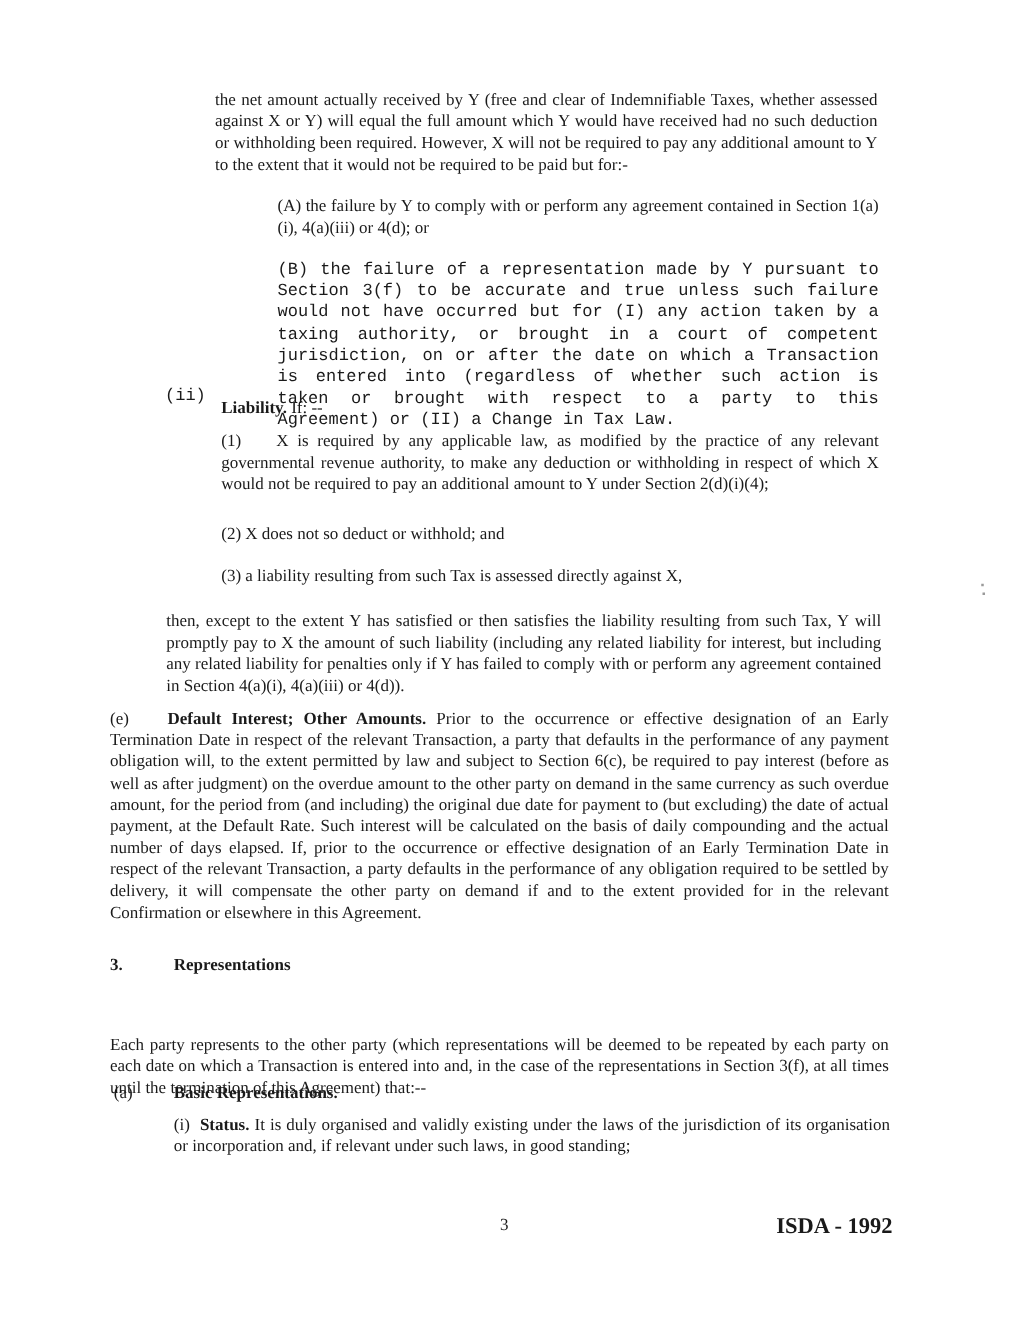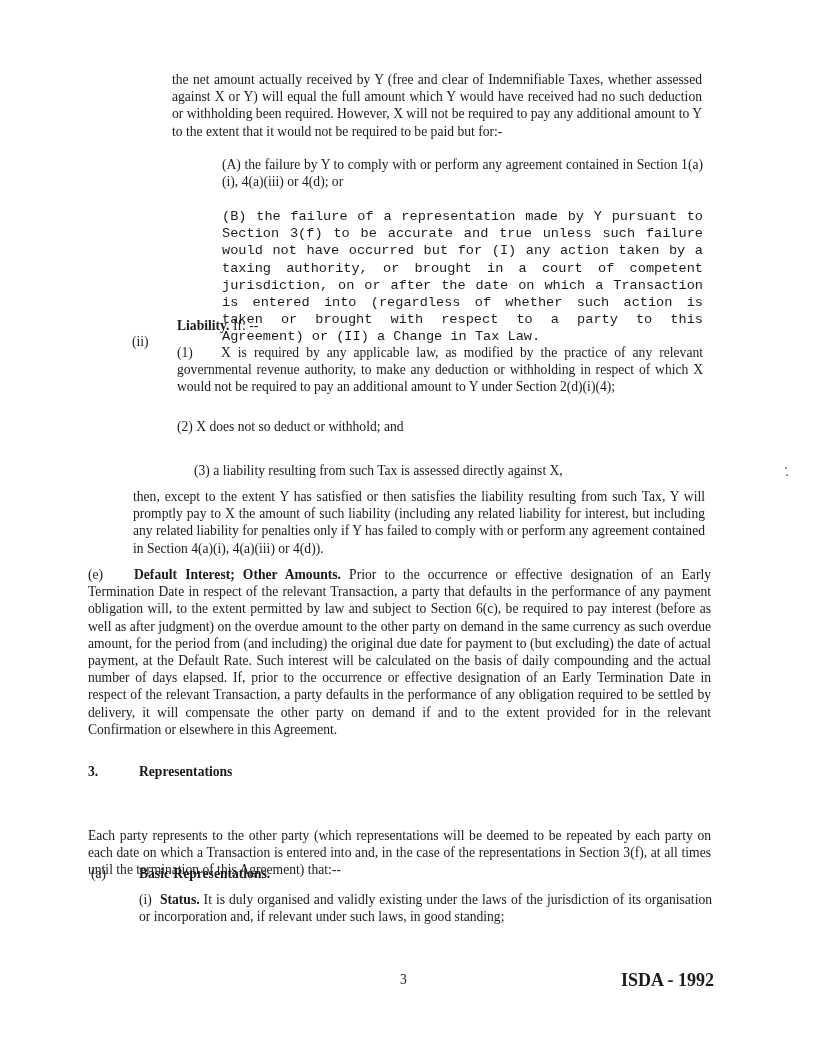--- a/index.html
+++ b/index.html
@@ -23,35 +23,35 @@
   </div>
 
   <div class="blk lastline" style="left:222px; top:156px; width:481px;">
     <p>(A)  the failure by Y to comply with or perform any agreement contained in Section 1(a)(i), 4(a)(iii) or 4(d); or</p>
   </div>
 
   <div class="blk lastline" style="left:222px; top:208px; width:481px;font-family:Liberation Mono, monospace;">
     <p>(B)  the failure of a representation made by Y pursuant to Section 3(f) to be accurate and true unless such failure would not have occurred but for (I) any action taken by a taxing authority, or brought in a court of competent jurisdiction, on or after the date on which a Transaction is entered into (regardless of whether such action is taken or brought with respect to a party to this Agreement) or (II) a Change in Tax Law.</p>
   </div>
 
-  <span class="label" style="left:132px; top:334px;">(ii)</span>
+  <span class="label" style="left:132px; top:310px;font-family:Liberation Mono, monospace;">(ii)</span>
   <span class="label" style="left:177px; top:318px;">
     <span class="bi">Liability.</span>
     <span>If: --</span>
   </span>
 
   <div class="blk lastline" style="left:177px; top:344px; width:526px;">
     <p><span>(1)</span>&nbsp;&nbsp;&nbsp;&nbsp;<span>X is required by any applicable law, as modified by the practice of any relevant governmental revenue authority, to make any deduction or withholding in respect of which X would not be required to pay an additional amount to Y under Section 2(d)(i)(4);</span></p>
   </div>
 
   <div class="blk" style="left:177px; top:418px; width:526px;">
     <p>(2)  X does not so deduct or withhold; and</p>
   </div>
 
-  <div class="blk" style="left:194px; top:452px; width:526px;margin-top:10px;">
+  <div class="blk" style="left:177px; top:452px; width:526px;">
     <p>(3)  a liability resulting from such Tax is assessed directly against X,</p>
   </div>
 
   <div class="blk lastline" style="left:133px; top:488px; width:572px;font-family:Liberation Serif, serif;">
     <p>then, except to the extent Y has satisfied or then satisfies the liability resulting from such Tax, Y will promptly pay to X the amount of such liability (including any related liability for interest, but including any related liability for penalties only if Y has failed to comply with or perform any agreement contained in Section 4(a)(i), 4(a)(iii) or 4(d)).</p>
   </div>
 
   <div class="blk lastline" style="left:88px; top:566px; width:623px;">
     <p><span style="display:inline-block; width:46px;">(e)</span><span class="bi">Default Interest; Other Amounts.</span> <span>Prior to the occurrence or effective designation of an Early Termination Date in respect of the relevant Transaction, a party that defaults in the performance of any payment obligation will, to the extent permitted by law and subject to Section 6(c), be required to pay interest (before as well as after judgment) on the overdue amount to the other party on demand in the same currency as such overdue amount, for the period from (and including) the original due date for payment to (but excluding) the date of actual payment, at the Default Rate.  Such interest will be calculated on the basis of daily compounding and the actual number of days elapsed.  If, prior to the occurrence or effective designation of an Early Termination Date in respect of the relevant Transaction, a party defaults in the performance of any obligation required to be settled by delivery, it will compensate the other party on demand if and to the extent provided for in the relevant Confirmation or elsewhere in this Agreement.</span></p>
   </div>

